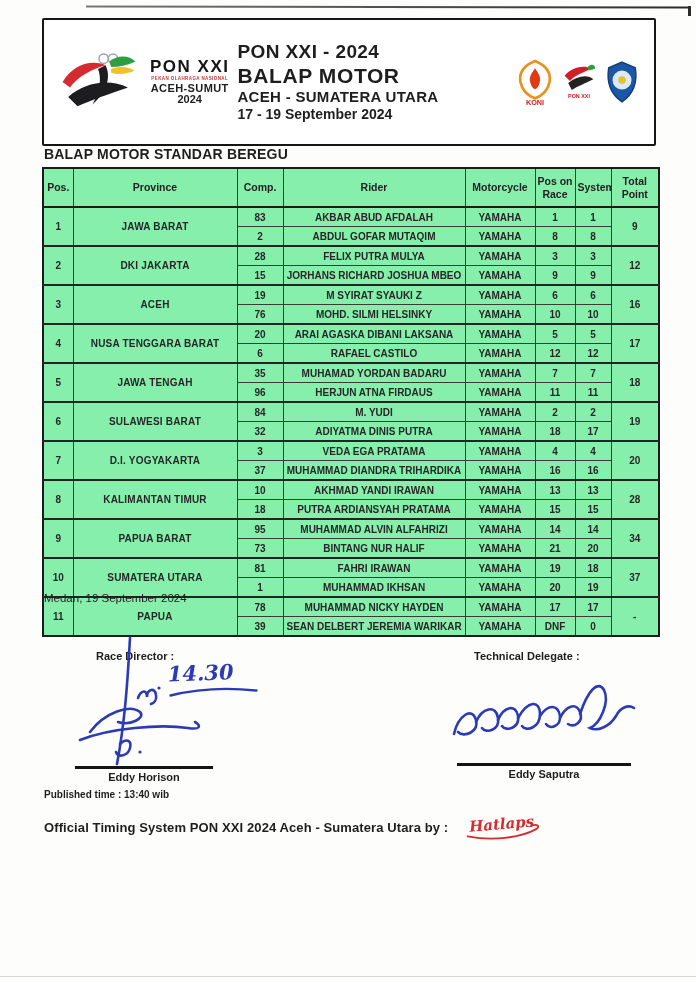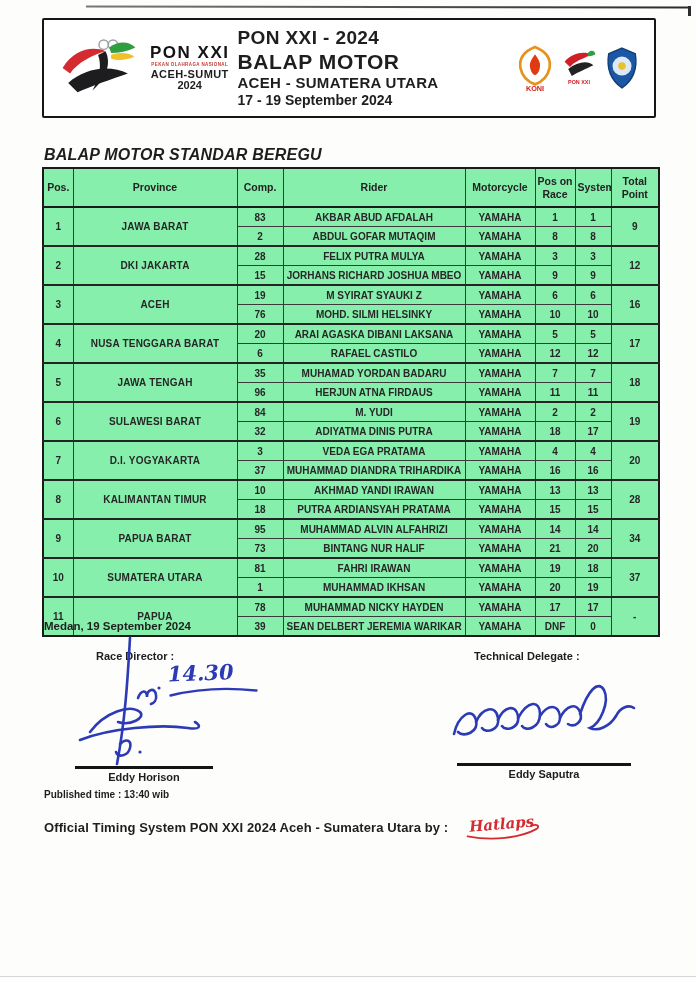--- a/index.html
+++ b/index.html
@@ -10,56 +10,56 @@
   }
   
   .scan-top-line{position:absolute;top:6px;left:86px;width:604px;height:2px;background:linear-gradient(90deg,#777,#2c2c2c);transform:rotate(0.1deg);}
   .scan-top-tick{position:absolute;top:6px;left:688px;width:3px;height:10px;background:#2c2c2c;}
   .scan-bottom-line{position:absolute;top:976px;left:0;width:696px;height:1px;background:#d7d7d5;}
 
   
   .header-box{
     position:absolute;left:42px;top:18px;width:584px;height:92px;
     border:2px solid #161616;border-radius:2px;background:#fff;
-    display:flex;align-items:center;padding:2px 13px;gap:8px;
+    display:flex;align-items:center;padding:16px 13px;gap:8px;
   }
   .logo-left{display:flex;align-items:center;gap:9px;}
   .logo-left-text{display:flex;flex-direction:column;align-items:center;line-height:1.05;}
   .lt-main{font-size:17px;font-weight:700;letter-spacing:1.5px;color:#141414;}
   .lt-sub{font-size:4.5px;font-weight:700;color:#c23a36;letter-spacing:.4px;margin-top:1px;}
   .lt-region{font-size:11px;font-weight:700;margin-top:1px;letter-spacing:.4px;}
   .lt-year{font-size:11px;font-weight:700;}
   .header-center{flex:1;text-align:left;line-height:1.18;}
   .hc-l1{font-size:19px;font-weight:700;letter-spacing:.4px;}
   .hc-l2{font-size:21px;font-weight:700;letter-spacing:.6px;}
   .hc-l3{font-size:15px;font-weight:700;letter-spacing:.3px;}
   .hc-l4{font-size:14px;font-weight:700;}
   .logo-right{display:flex;align-items:center;gap:6px;}
 
   
-  .section-title{position:absolute;left:44px;top:146px;font-size:16px;font-weight:700;letter-spacing:.2px;font-style:italic;}
+  .section-title{position:absolute;left:44px;top:146px;font-size:14px;font-weight:700;letter-spacing:.2px;}
 
   
   .results-table{position:absolute;left:42px;top:167px;border-collapse:collapse;table-layout:fixed;width:616px;background:#86efac;}
   .results-table th,.results-table td{border:1px solid #3a3a3a;overflow:hidden;}
   .results-table{border:2px solid #1b1b1b;}
   .results-table thead th{
     height:37px;font-size:10.5px;font-weight:700;text-align:center;
     line-height:1.15;padding:0 2px;border-bottom:2px solid #1b1b1b;color:#222;
   }
   .results-table tbody td{height:18px;font-size:10px;font-weight:700;text-align:center;padding:0 3px;color:#272727;}
   .results-table tbody tr.team-start td{border-top:2px solid #242424;}
   td.pos-cell{font-size:10.5px;}
   td.province-cell{text-align:left;padding-left:10px;font-size:11px;letter-spacing:.2px;}
   td.rider-cell{text-align:left;padding-left:8px;font-size:9.5px;white-space:nowrap;}
   td.total-point-cell{font-size:11px;}
 
   
   .abs{position:absolute;}
-  .place-date{left:44px;top:620px;font-size:11.5px;font-weight:700;text-align:center;}
+  .place-date{left:44px;top:592px;font-size:11.5px;font-weight:400;text-align:center;}
   .rd-label{left:96px;top:650px;font-size:11px;font-weight:700;}
   .td-label{left:474px;top:650px;font-size:11px;font-weight:700;}
   .hand-time{left:168px;top:660px;color:#2c3ab5;font-family:"DejaVu Serif",serif;font-style:italic;font-size:21px;font-weight:700;transform:rotate(-2deg);}
   .sig-svg{pointer-events:none;}
   .sig-line{height:3px;background:#141414;}
   .sig-line-left{left:75px;top:766px;width:138px;}
   .sig-line-right{left:457px;top:763px;width:174px;}
   .sig-name{font-size:11px;font-weight:700;text-align:center;}
   .name-left{left:75px;top:771px;width:138px;}
   .name-right{left:457px;top:768px;width:174px;}

